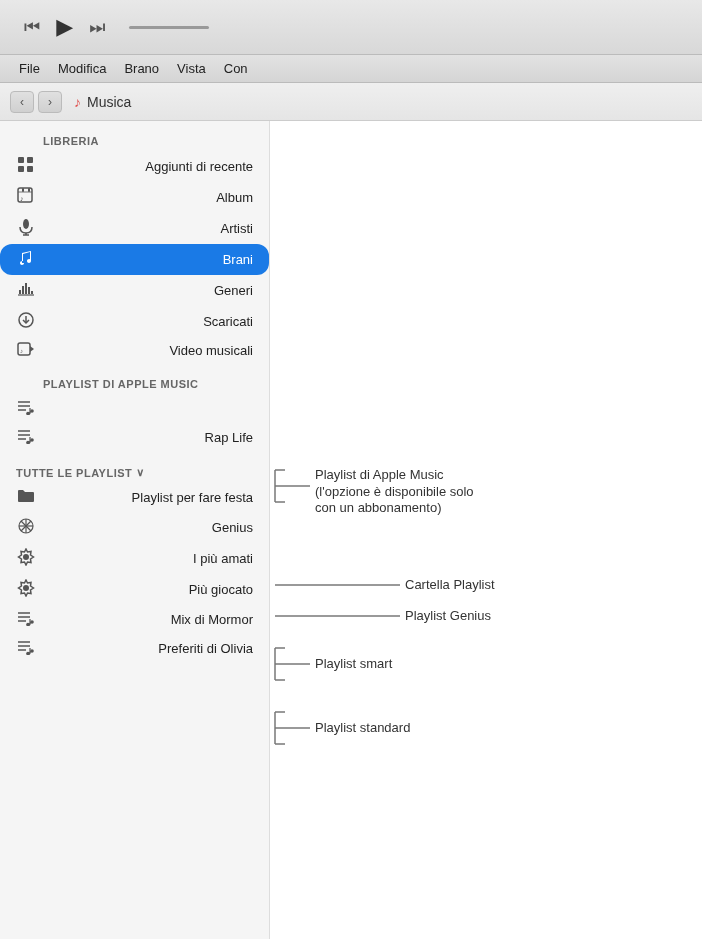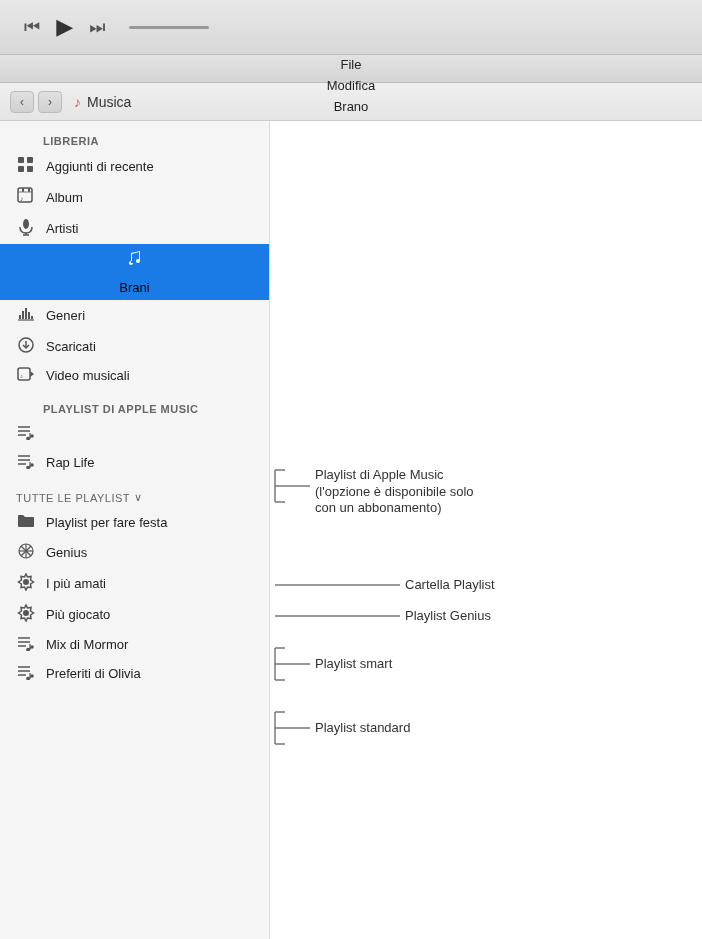--- a/index.html
+++ b/index.html
@@ -46,21 +46,20 @@
 
     
     .menu-bar {
       background: linear-gradient(to bottom, #e2e2e2, #d5d5d5);
       height: 28px;
       display: flex;
       align-items: center;
       padding: 0 11px;
       border-bottom: 1px solid #bbb;
       gap: 2px;
-      flex-direction: column;
     }
     .menu-item {
       padding: 2px 8px;
       font-size: 13px;
       color: #222;
       cursor: pointer;
     }
 
     
     .nav-bar {
@@ -128,36 +127,36 @@
       display: flex;
       align-items: center;
       padding: 5px 16px;
       font-size: 13px;
       color: #222;
       cursor: pointer;
       gap: 10px;
     }
     .sidebar-item.active {
       background: #1a7ae6;
-      color: #000000;
-      border-radius: 0;
-      flex-direction: column;
+      color: #ffffff;
+      border-radius: 12px;
     }
     .sidebar-item.active .item-icon {
       color: white;
     }
     .item-icon {
       width: 20px;
       text-align: center;
       font-size: 15px;
       color: #555;
       flex-shrink: 0;
     }
     .item-label {
       flex: 1;
+      text-align: right;
     }
 
     
     .content-area {
       flex: 1;
       background: white;
       position: relative;
       padding: 20px;
     }
 
@@ -169,21 +168,21 @@
       width: 100%;
       height: 100%;
       pointer-events: none;
     }
 
     .tutte-header {
       display: flex;
       align-items: center;
       gap: 4px;
       font-size: 11px;
-      font-weight: 400;
+      font-weight: 700;
       color: #666;
       text-transform: uppercase;
       letter-spacing: 0.5px;
       padding: 14px 16px 4px 16px;
       cursor: pointer;
     }
   </style>
 </head>
 <body>
 

